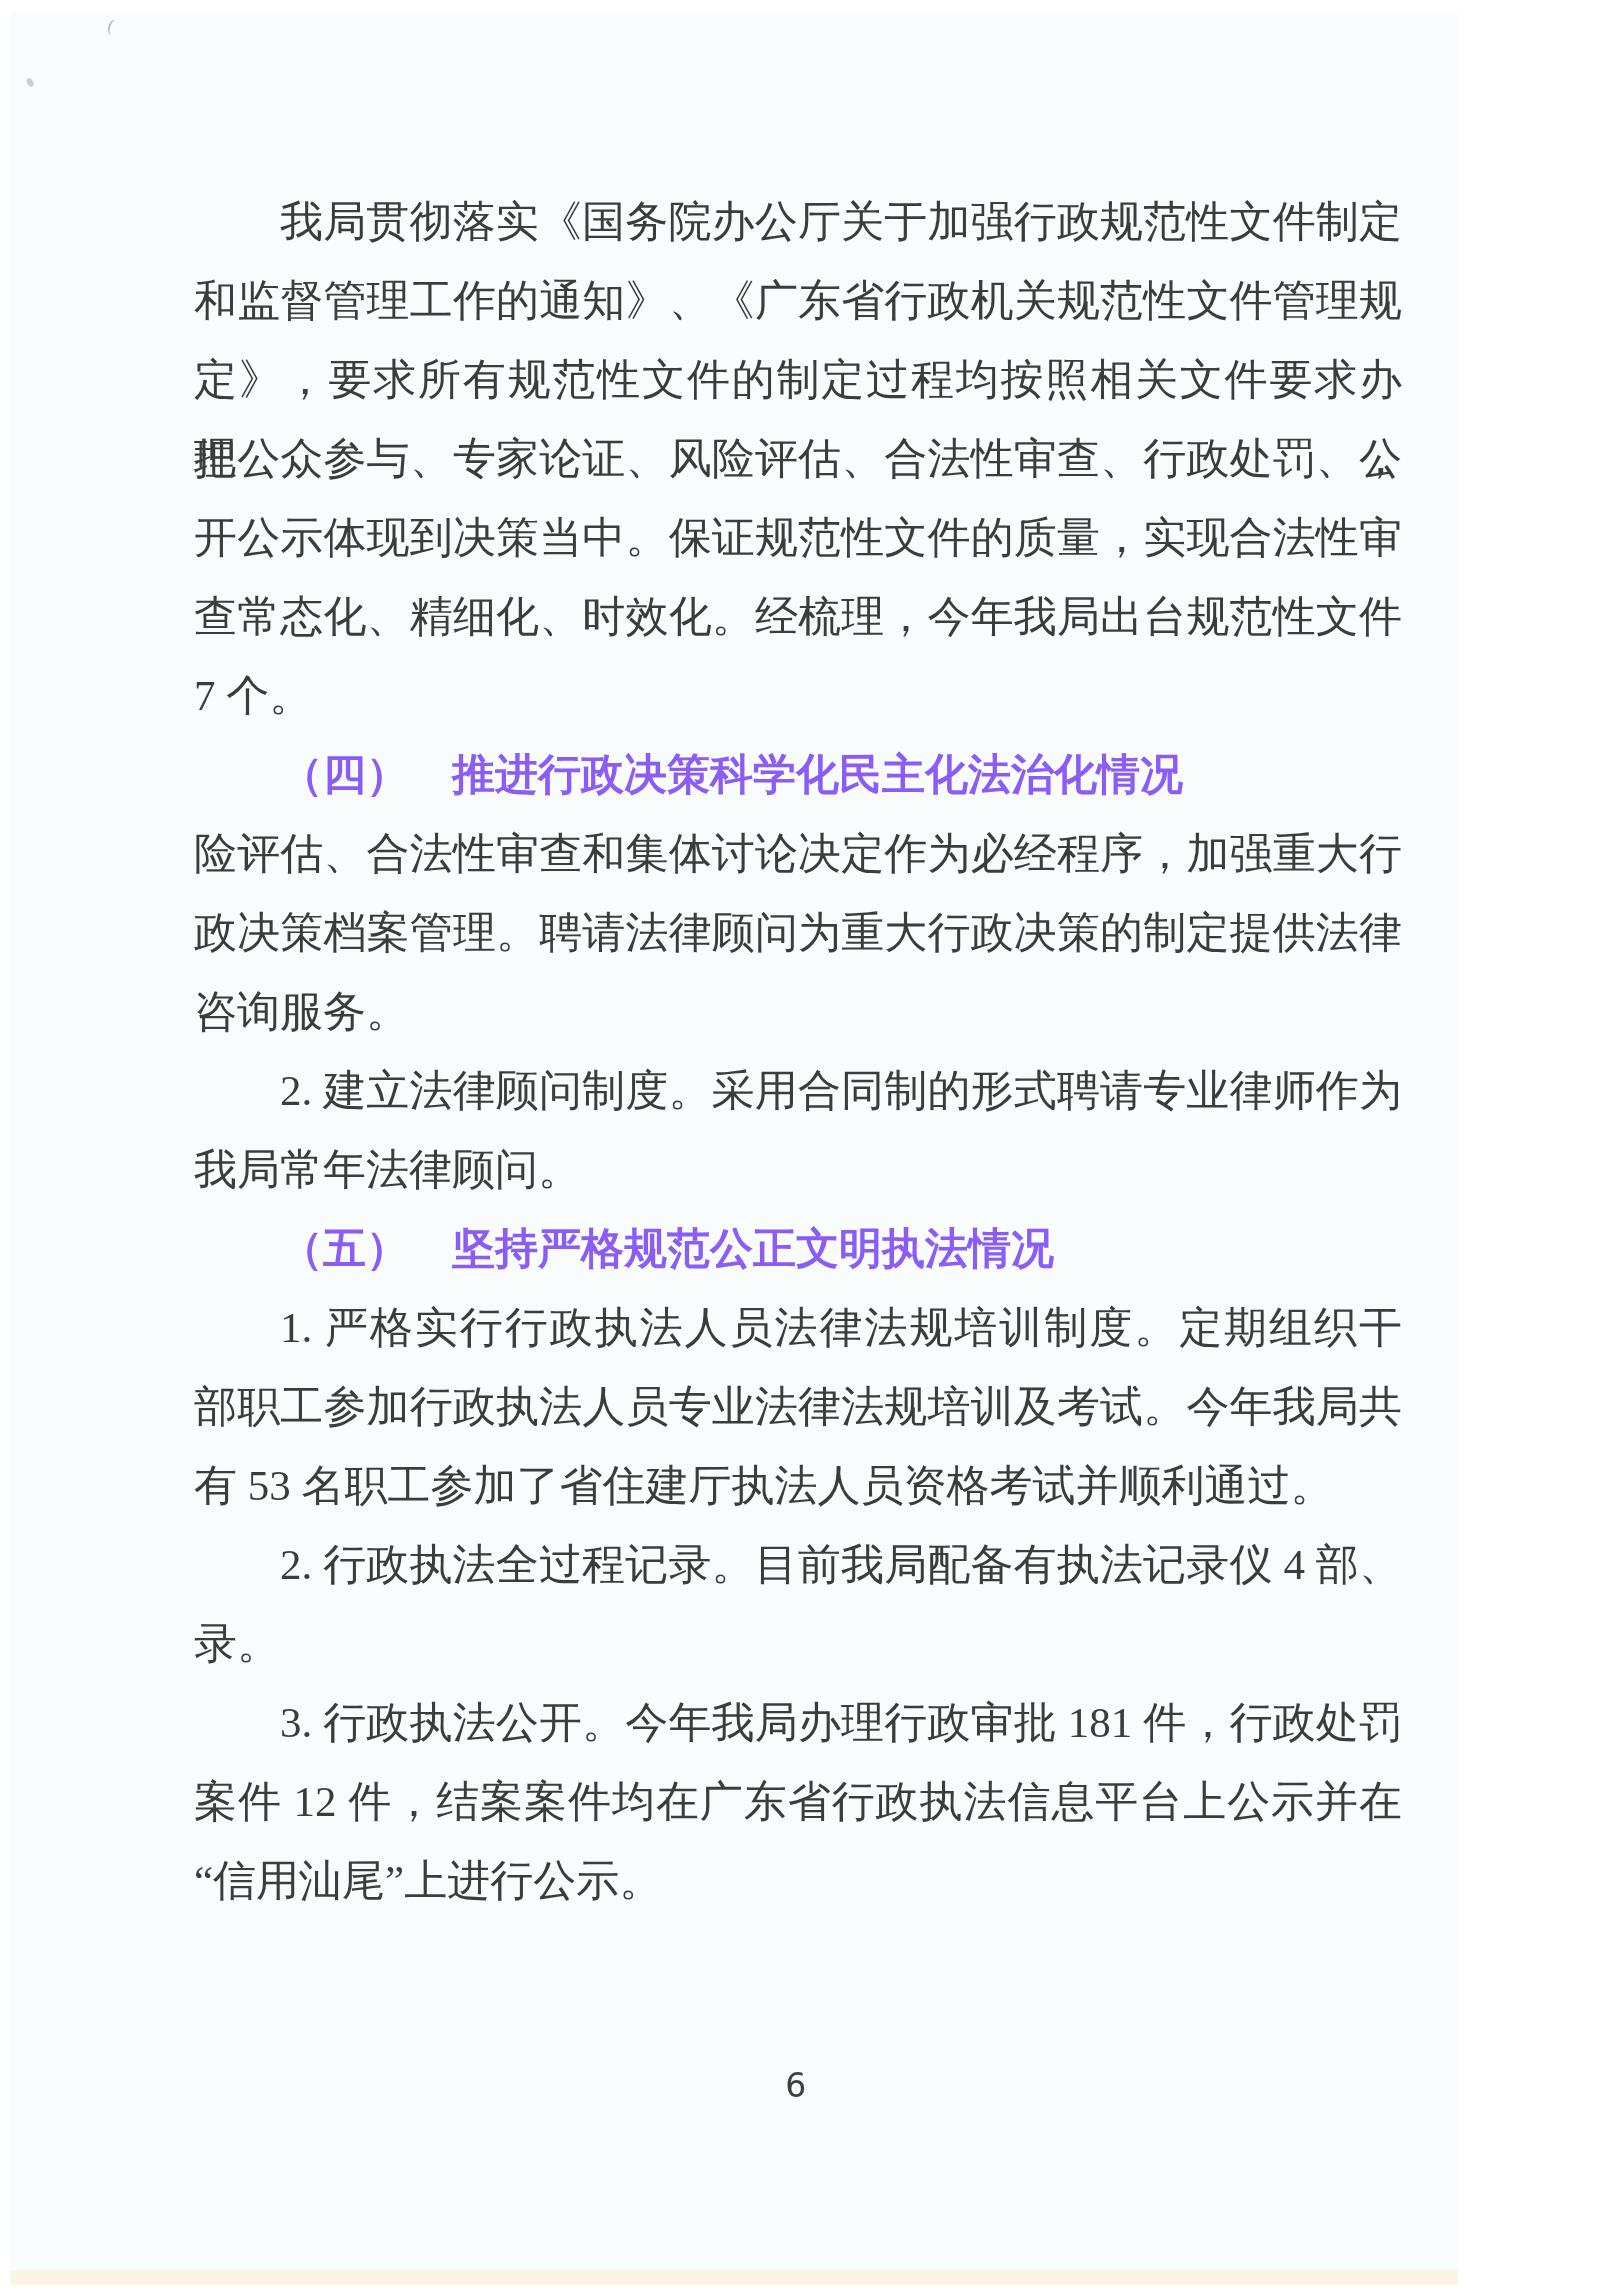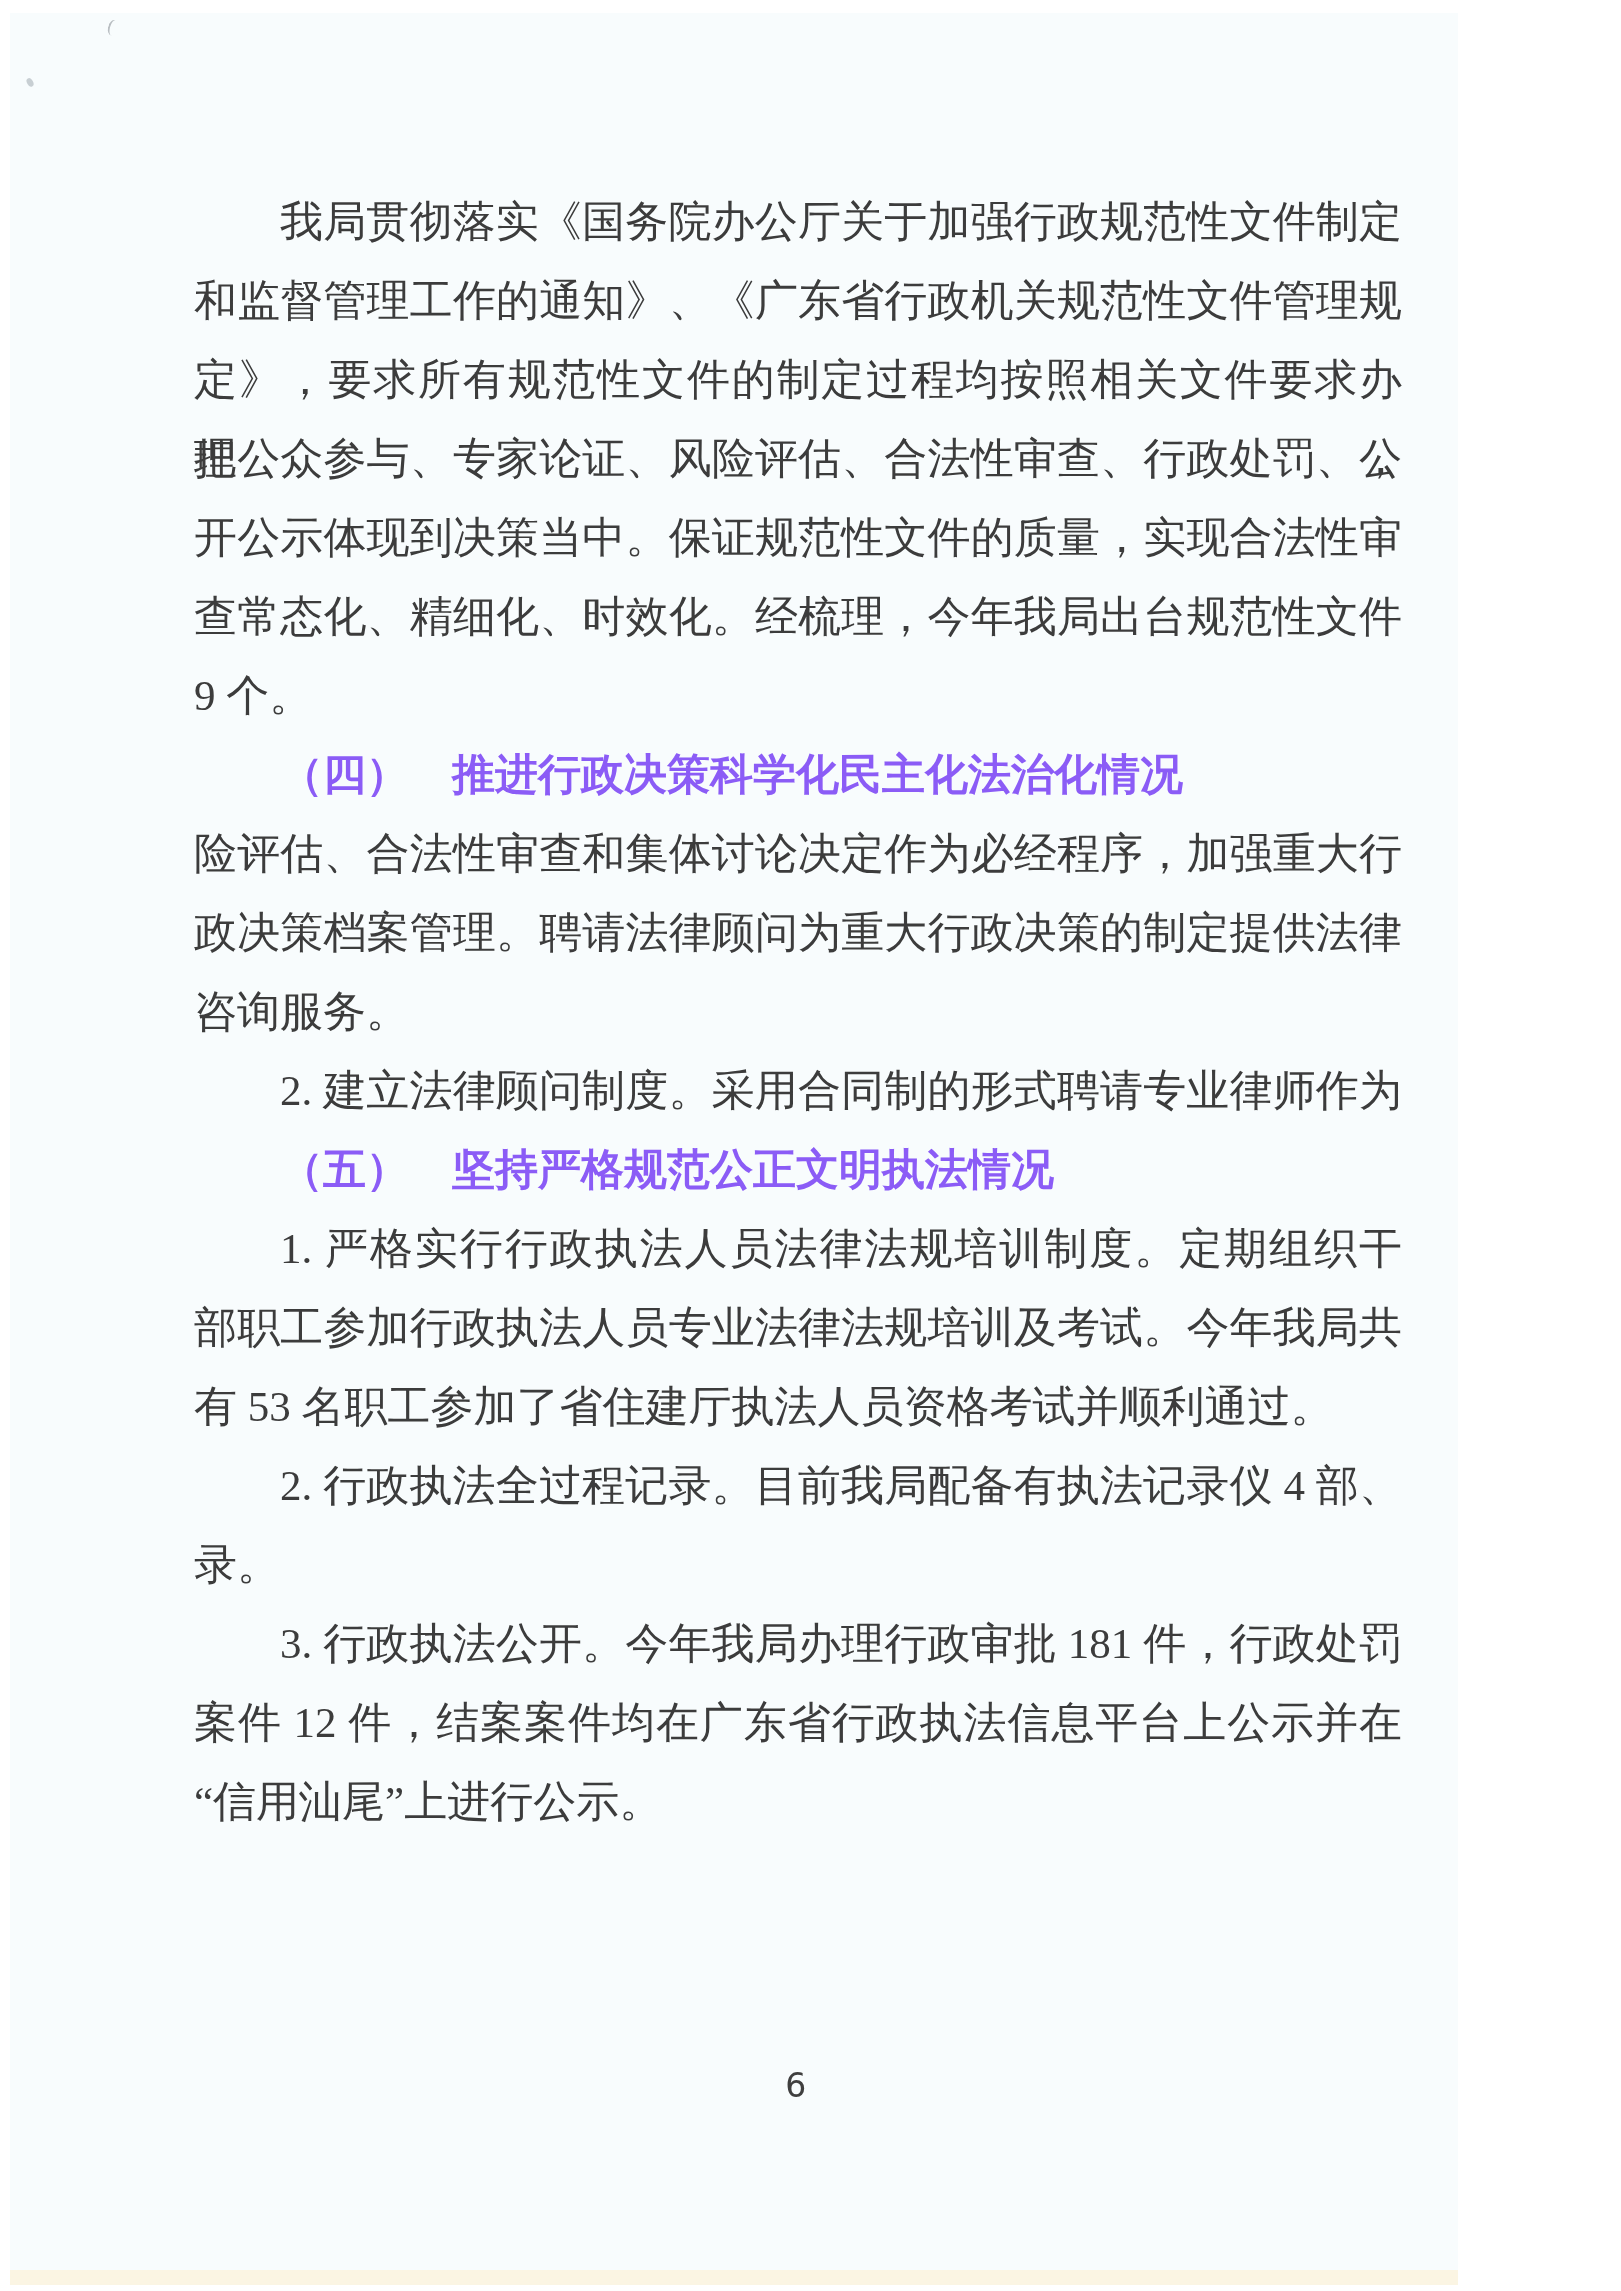--- a/index.html
+++ b/index.html
@@ -94,26 +94,27 @@
   <div class="bottom-band"></div>
   <div class="speck" id="speck1"></div>
   <div class="speck" id="speck2"></div>
   <div class="content" id="content">
       <div class="line indent fill">我局贯彻落实《国务院办公厅关于加强行政规范性文件制定</div>
       <div class="line fill">和监督管理工作的通知》、《广东省行政机关规范性文件管理规</div>
       <div class="line fill">定》，要求所有规范性文件的制定过程均按照相关文件要求办理，</div>
       <div class="line fill">把公众参与、专家论证、风险评估、合法性审查、行政处罚、公</div>
       <div class="line fill">开公示体现到决策当中。保证规范性文件的质量，实现合法性审</div>
       <div class="line fill">查常态化、精细化、时效化。经梳理，今年我局出台规范性文件</div>
-      <div class="line">9 个。</div>
+      <div class="line">7 个。</div>
       <div class="line indent heading">（四）　推进行政决策科学化民主化法治化情况</div>
       <div class="line fill">险评估、合法性审查和集体讨论决定作为必经程序，加强重大行</div>
       <div class="line fill">政决策档案管理。聘请法律顾问为重大行政决策的制定提供法律</div>
       <div class="line">咨询服务。</div>
       <div class="line indent fill">2. 建立法律顾问制度。采用合同制的形式聘请专业律师作为</div>
+      <div class="line">我局常年法律顾问。</div>
       <div class="line indent heading">（五）　坚持严格规范公正文明执法情况</div>
       <div class="line indent fill">1. 严格实行行政执法人员法律法规培训制度。定期组织干</div>
       <div class="line fill">部职工参加行政执法人员专业法律法规培训及考试。今年我局共</div>
       <div class="line">有 53 名职工参加了省住建厅执法人员资格考试并顺利通过。</div>
       <div class="line indent fill">2. 行政执法全过程记录。目前我局配备有执法记录仪 4 部、</div>
       <div class="line">录。</div>
       <div class="line indent fill">3. 行政执法公开。今年我局办理行政审批 181 件，行政处罚</div>
       <div class="line fill">案件 12 件，结案案件均在广东省行政执法信息平台上公示并在</div>
       <div class="line">“信用汕尾”上进行公示。</div>
     </div>

